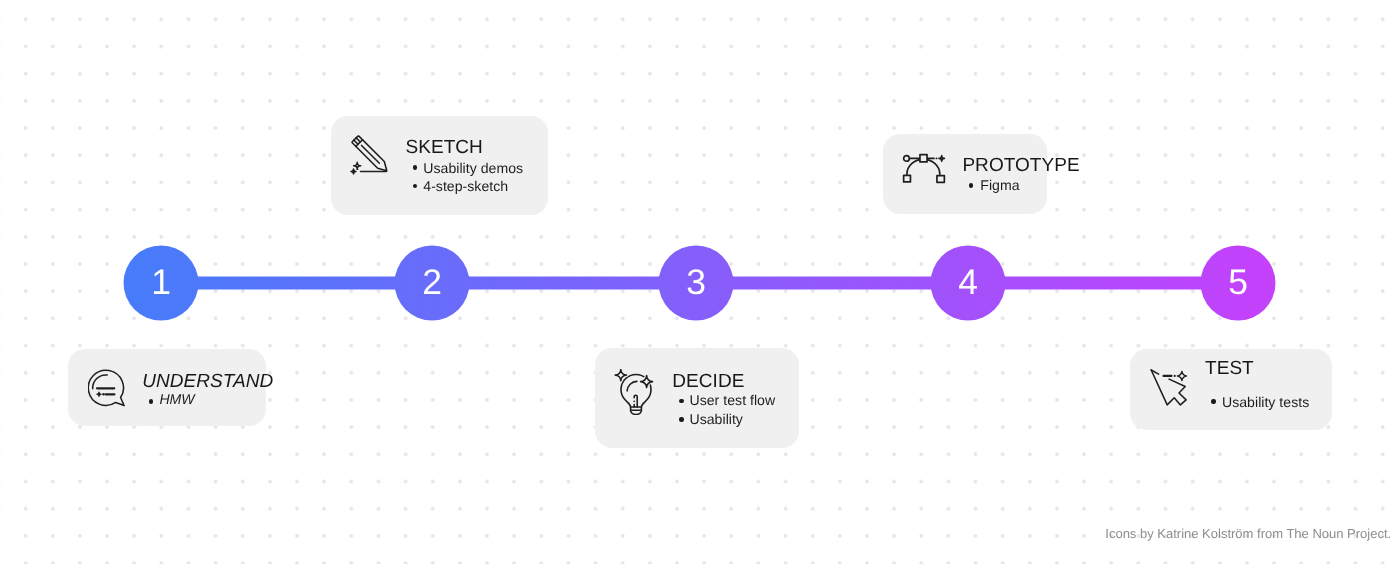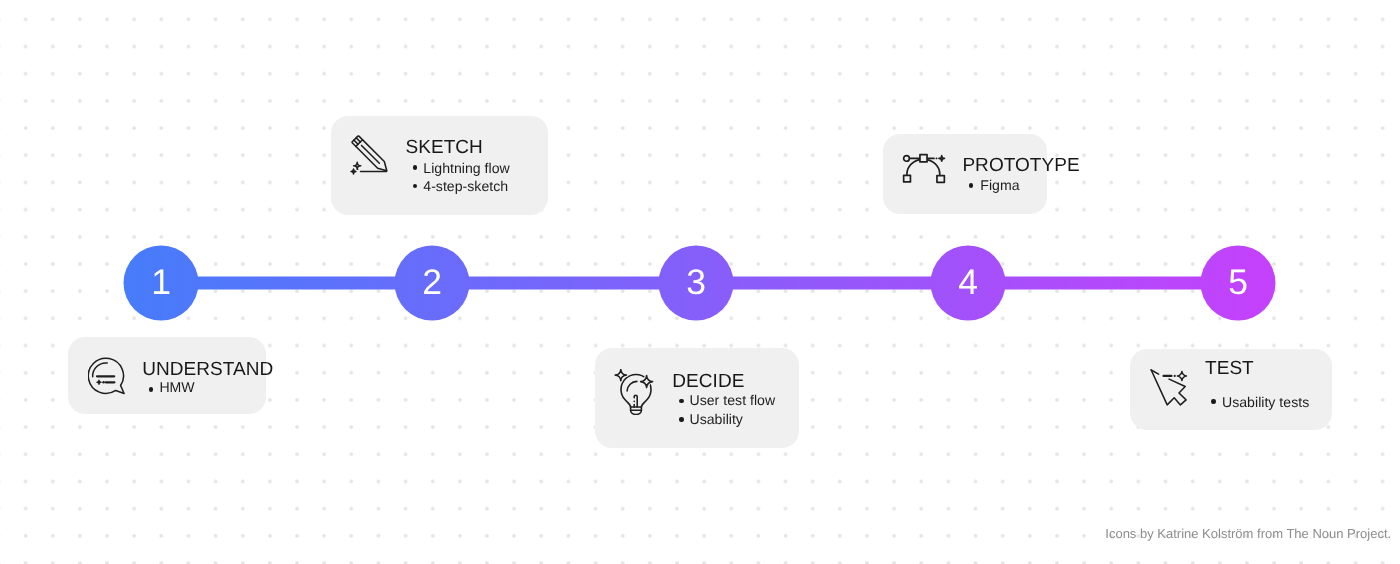--- a/index.html
+++ b/index.html
@@ -70,21 +70,21 @@
   <div class="circle" style="left:658.5px;">
     <span>3</span>
   </div>
   <div class="circle" style="left:930.5px;">
     <span>4</span>
   </div>
   <div class="circle" style="left:1200.5px;">
     <span>5</span>
   </div>
 
-  <div class="card" style="left:68px;top:337px;width:198px;height:77px;">
+  <div class="card" style="left:68px;top:349px;width:198px;height:77px;font-style:italic;">
     <span class="icon-wrap" style="left:19.5px;top:19.5px;">
       <svg width="38" height="39" viewBox="0 0 38 39" fill="none" stroke="#1f1f1f" stroke-width="1.55" stroke-linecap="round" stroke-linejoin="round">
         <path d="M32.59 28.49 A17.6 17.6 0 1 0 27.72 33.41 L36.10 36.50 Z"></path>
         <path d="M4.70 19.70 A13.05 13.05 0 0 1 19.20 6.00"></path>
         <path d="M9.00 19.30 H26.20" stroke-width="2.25"></path>
         <path d="M17.80 25.30 H26.40" stroke-width="2.25"></path>
         <path d="M15.55 25.30 h0.04" stroke-width="2.45"></path>
         <path d="M11.00 23.20C11.00 24.60 11.60 25.20 13.00 25.20C11.60 25.20 11.00 25.80 11.00 27.20C11.00 25.80 10.40 25.20 9.00 25.20C10.40 25.20 11.00 24.60 11.00 23.20Z" stroke-width="1.35"></path>
       </svg>
     </span>
@@ -104,21 +104,21 @@
           <line x1="5.1" y1="14.1" x2="5.1" y2="39.3"></line>
         </g>
         <path d="M10.5 37.5 H36.5"></path>
         <path d="M7.20 28.15C7.20 30.63 8.27 31.70 10.75 31.70C8.27 31.70 7.20 32.77 7.20 35.25C7.20 32.77 6.13 31.70 3.65 31.70C6.13 31.70 7.20 30.63 7.20 28.15Z" stroke-width="1.5"></path>
         <path d="M3.50 35.05C3.50 36.77 4.24 37.50 5.95 37.50C4.24 37.50 3.50 38.23 3.50 39.95C3.50 38.23 2.77 37.50 1.05 37.50C2.77 37.50 3.50 36.77 3.50 35.05Z" stroke-width="1.5"></path>
         <rect x="6.85" y="34.6" width="1.5" height="1.5" rx="0.5" fill="#1f1f1f" stroke="none"></rect>
       </svg>
     </span>
     <span class="ctitle" style="left:74.5px;top:21.65px;">SKETCH</span>
     <span class="bdot" style="left:81.7px;top:49.2px;"></span>
-    <span class="bitem" style="left:92.30px;top:44.90px;">Lightning flow</span>
+    <span class="bitem" style="left:92.30px;top:44.90px;">Usability demos</span>
     <span class="bdot" style="left:81.7px;top:67.5px;"></span>
     <span class="bitem" style="left:92.30px;top:63.20px;">4-step-sketch</span>
   </div>
 
   <div class="card" style="left:595px;top:348px;width:204px;height:100px;">
     <span class="icon-wrap" style="left:17px;top:21px;">
       <svg width="42" height="46" viewBox="0 0 42 46" fill="none" stroke="#1f1f1f" stroke-width="1.6" stroke-linecap="round" stroke-linejoin="round">
         <path d="M18.6 38.0 C18.6 35.2 15.3 33.4 13.1 30.8 A15 15 0 1 1 34.9 30.8 C32.7 33.4 29.4 35.2 29.4 38.0"></path>
         <path d="M18.6 38.0 h10.8 v3.6 a5.4 3.9 0 0 1 -10.8 0 z"></path>
         <path d="M18.65 41.3 H29.35"></path>

